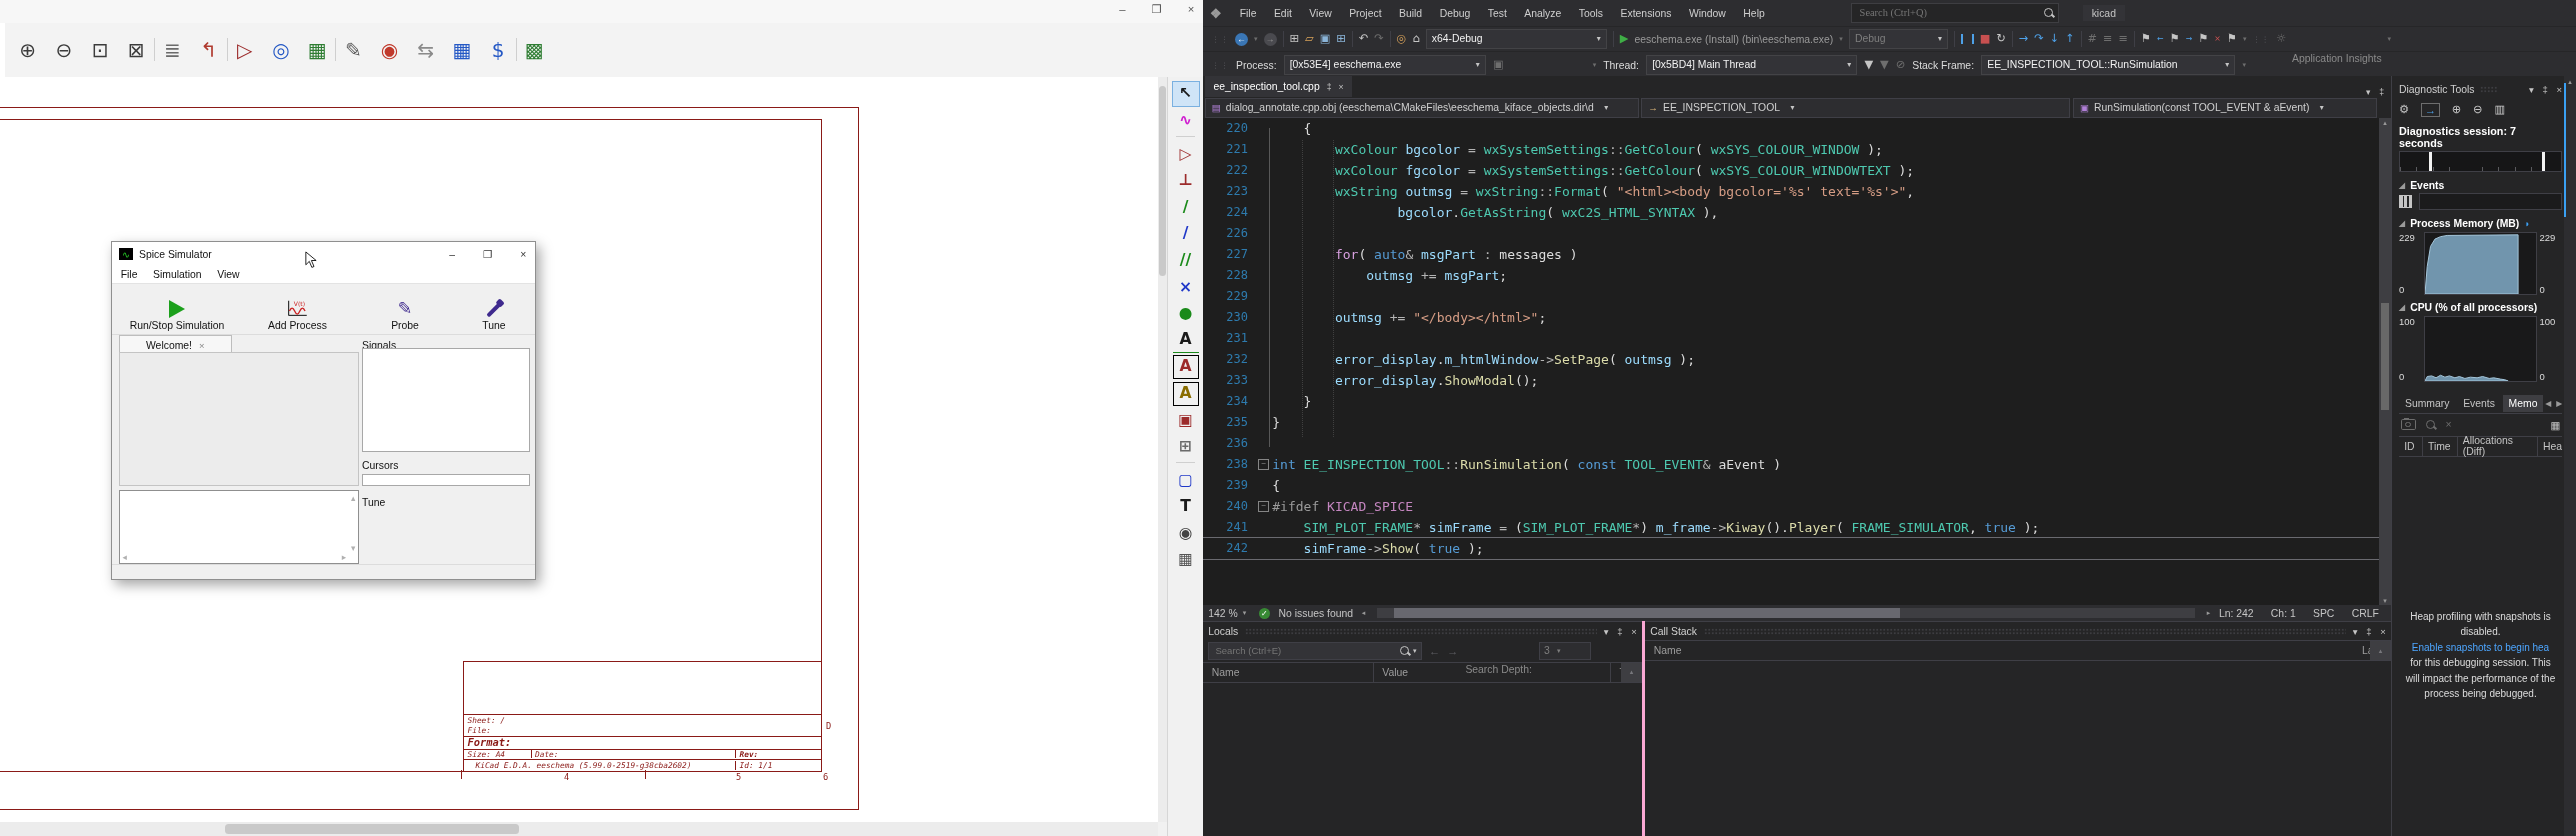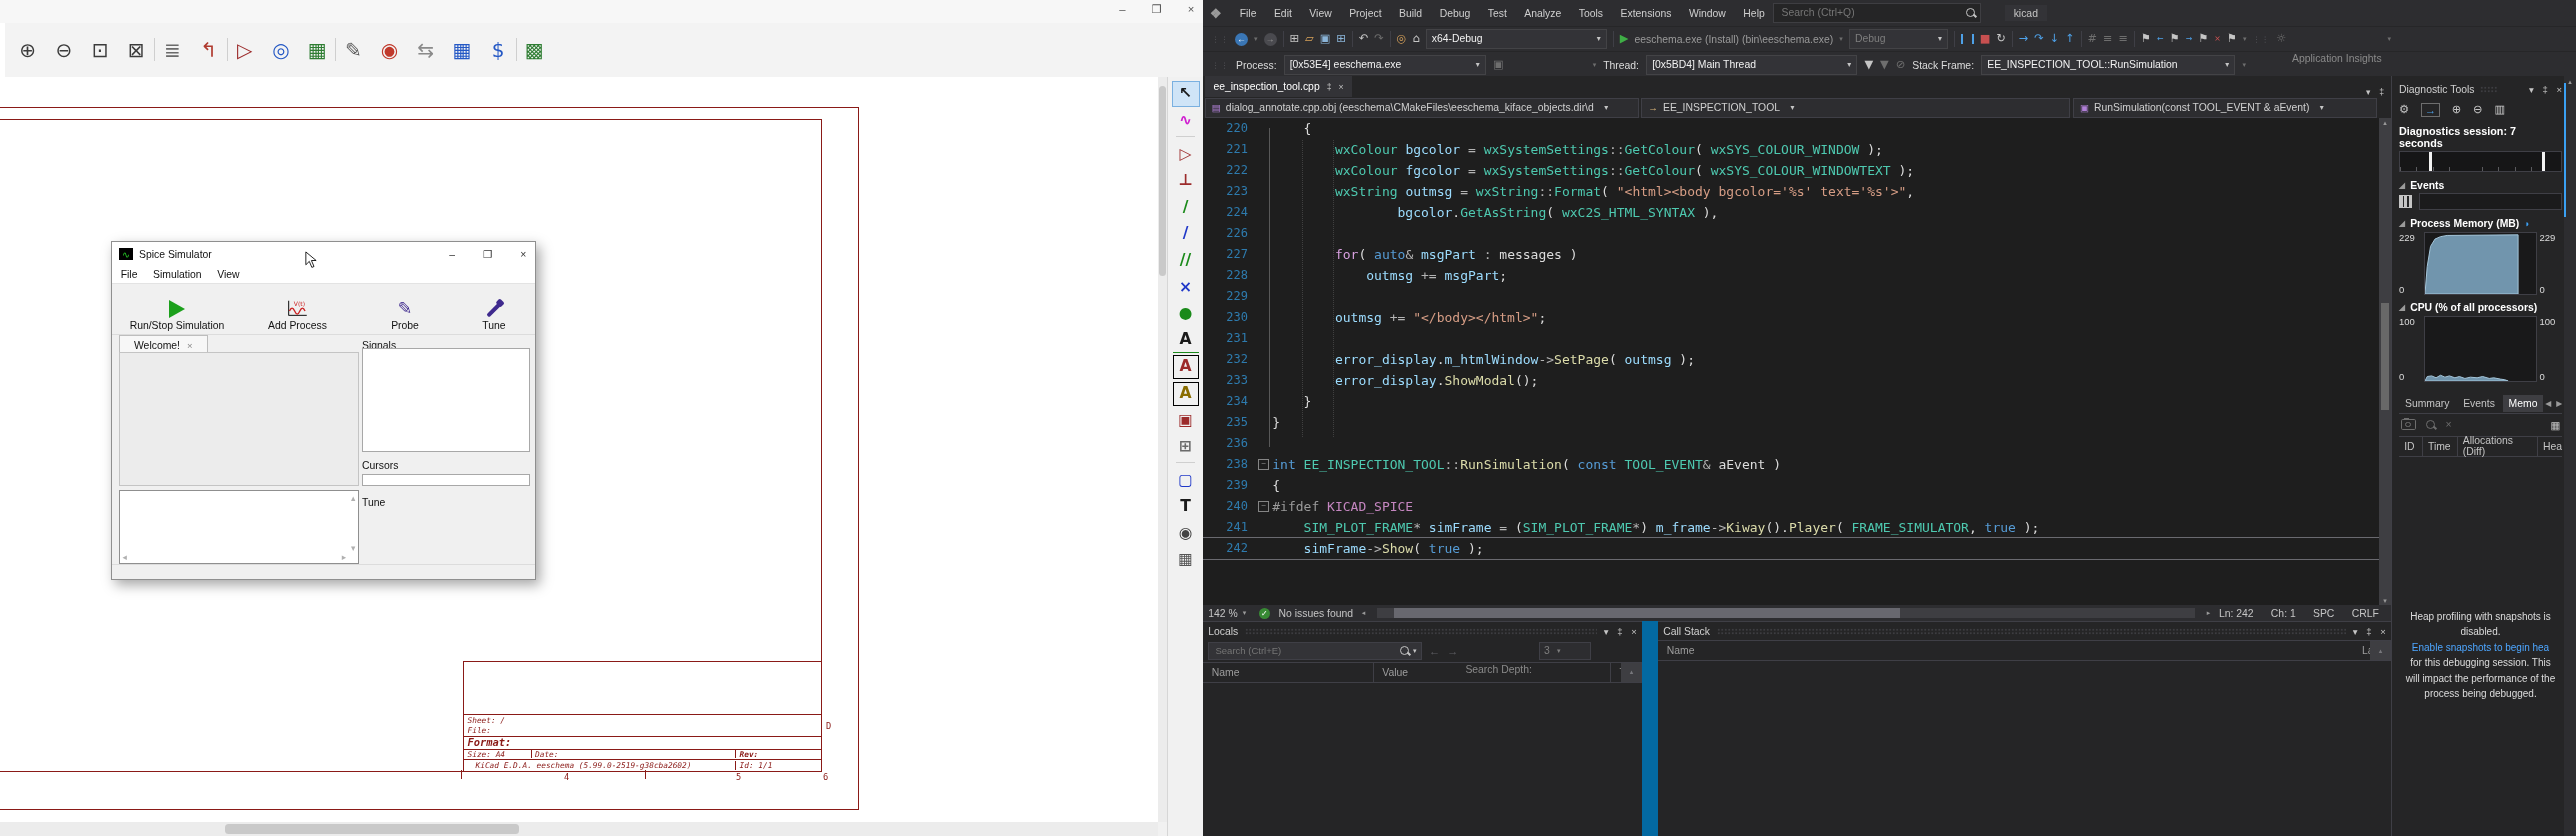--- a/index.html
+++ b/index.html
@@ -59,37 +59,37 @@
   .d-menus{height:17.3px;background:#fff;display:flex;gap:15.6px;padding-left:8.7px;align-items:center;border-bottom:0.9px solid #e3e3e3;}
   .d-toolbar{height:50px;background:#f0f0f0;border-bottom:0.9px solid #dcdcdc;display:flex;align-items:center;}
   .d-btn{height:45px;display:flex;flex-direction:column;align-items:center;justify-content:flex-end;gap:1.7px;background:transparent;border:0;font-size:10.4px;color:#111;}
   .d-btn .ic{height:22.5px;display:flex;align-items:flex-end;justify-content:center;}
   .i-play{width:0;height:0;border-top:9.5px solid transparent;border-bottom:9.5px solid transparent;border-left:16.4px solid #1ca01c;}
   .i-probe{font-size:17.3px;color:#3f2a8e;transform:rotate(0deg);font-family:"DejaVu Sans",sans-serif;}
   .i-tune{width:17.3px;height:3.5px;background:#3f2a8e;border-radius:1.7px;transform:rotate(-45deg);position:relative;top:-7px;}
   .i-tune::after{content:'';position:absolute;right:-3.5px;top:-1.7px;width:6px;height:7px;background:#3f2a8e;border-radius:1.7px;}
   .d-tabrow{position:relative;height:19px;}
   .d-tab{position:absolute;left:7px;bottom:0;height:18px;background:#f7f7f7;border:0.9px solid #bdbdbd;border-bottom:0;
-     display:flex;align-items:center;gap:7px;padding:0 14px;}
+     display:flex;align-items:center;gap:7px;padding:0 26px;}
   .d-tab .x{color:#888;font-size:9.5px;}
   .d-label{position:absolute;color:#111;}
   .d-panelgray{position:absolute;left:7px;top:110px;width:238px;height:132px;background:#ececec;border:0.9px solid #c4c4c4;}
   .d-signalbox{position:absolute;left:250px;top:106px;width:166px;height:102px;background:#fff;border:0.9px solid #a8a8a8;}
   .d-cursorbox{position:absolute;left:250px;top:232px;width:166px;height:10.4px;background:#fff;border:0.9px solid #a8a8a8;}
   .d-console{position:absolute;left:7px;top:248px;width:238px;height:72px;background:#fff;border:0.9px solid #8f8f8f;}
   .d-console .sarr{position:absolute;color:#b0b0b0;font-size:8.7px;}
   .d-status{position:absolute;left:0;right:0;bottom:0;height:14px;background:#f0f0f0;border-top:0.9px solid #dcdcdc;}
   .mouse-cursor{position:absolute;left:305px;top:251px;z-index:50;}
   
   #vs{position:absolute;left:1203px;top:0;width:1373px;height:836px;background:#2d2d30;color:#cccccc;}
   .v-title{height:26px;display:flex;align-items:center;gap:1.7px;padding-left:7px;background:#2d2d30;}
   .vs-logo{width:14px;height:14px;margin-right:7px;color:#9b9b9b;font-size:13px;font-weight:bold;}
   .v-menus{display:flex;gap:3.5px;}
   .menu-item{padding:2.6px 7px;color:#cfcfcf;}
-  .v-search{width:195px;height:17.3px;background:#252526;border:0.9px solid #3e3e42;display:flex;align-items:center;padding:0 5.2px;gap:5.2px;}
+  .v-search{margin-left:78px;width:195px;height:17.3px;background:#252526;border:0.9px solid #3e3e42;display:flex;align-items:center;padding:0 5.2px;gap:5.2px;font-family:Liberation Serif, serif;}
   .v-search input{flex:1;background:transparent;border:0;outline:0;color:#9a9a9a;font-size:10.4px;font-family:inherit;}
   .v-badge{margin-left:22.5px;background:#333337;padding:2.6px 8.7px;color:#c5c5c5;}
   .v-toolbar{height:24px;display:flex;align-items:center;gap:6px;padding-left:8.7px;background:#2d2d30;border-top:0.9px solid #262628;}
   .vt-ic{color:#c5c5c5;font-size:11.3px;line-height:1;font-family:"DejaVu Sans",sans-serif;}
   .vt-ic.dim{color:#6e6e6e;}
   .vt-ic.blue{color:#4ea1e8;}
   .vt-ic.amber{color:#d8a25a;}
   .vt-ic.steel{color:#8ab4d8;}
   .vt-ic.red{color:#c75050;}
   .circ{width:13px;height:13px;border-radius:50%;display:inline-flex;align-items:center;justify-content:center;font-size:8.7px;}
@@ -138,21 +138,21 @@
   .e-vscroll{position:absolute;right:0;top:42px;width:12px;bottom:15.6px;background:#3e3e42;}
   .e-vscroll .arr{position:absolute;left:0;right:0;text-align:center;color:#999;font-size:7px;}
   .e-vscroll .thumb{position:absolute;left:1.7px;right:1.7px;top:38%;height:22%;background:#686868;}
   .e-status{position:absolute;left:0;right:0;bottom:0;height:15.6px;background:#2d2d30;display:flex;align-items:center;gap:8.7px;padding:0 5.2px;color:#c5c5c5;}
   .zoomsel{display:flex;gap:5.2px;align-items:center;padding-right:3.5px;}
   .okdot{width:11.3px;height:11.3px;border-radius:50%;background:#388a34;color:#fff;font-size:7.8px;display:flex;align-items:center;justify-content:center;}
   .hstrack{flex:1;height:9.5px;background:#3e3e42;position:relative;margin:0 3.5px;}
   .hstrack .thumb{position:absolute;top:0;bottom:0;left:2%;width:62%;background:#68686f;}
   .stat-r{display:flex;gap:17.3px;padding-right:7px;color:#c5c5c5;}
   
-  .v-panels{position:absolute;left:0;top:621px;width:1188px;bottom:0;display:flex;gap:16px;background:#0369a1;}
+  .v-panels{position:absolute;left:0;top:621px;width:1188px;bottom:0;display:flex;gap:3px;background:#f9a8d4;}
   .panel{background:#252526;display:flex;flex-direction:column;border-top:0.9px solid #3f3f46;}
   .p-locals{width:439px;}
   .p-callstack{flex:1;}
   .p-head{height:18px;display:flex;align-items:center;gap:7px;padding:0 5.2px;color:#d0d0d0;}
   .p-dots{flex:1;height:7px;background-image:radial-gradient(#3d3d41 0.9px,transparent 0.9px);background-size:3.5px 3.5px;}
   .p-hicons{display:flex;gap:8.7px;color:#c5c5c5;font-size:9.5px;}
   .p-toolbar{height:21.6px;display:flex;align-items:center;gap:7px;padding:0 5.2px;}
   .searchbox{width:203px;height:16.4px;background:#333337;border:0.9px solid #3f3f46;display:flex;align-items:center;padding:0 4.3px;gap:4.3px;}
   .searchbox input{flex:1;background:transparent;border:0;outline:0;color:#9a9a9a;font-size:9.5px;font-family:inherit;}
   .i-mag{position:relative;width:7px;height:7px;border:1.7px solid #c5c5c5;border-radius:50%;display:inline-block;}

